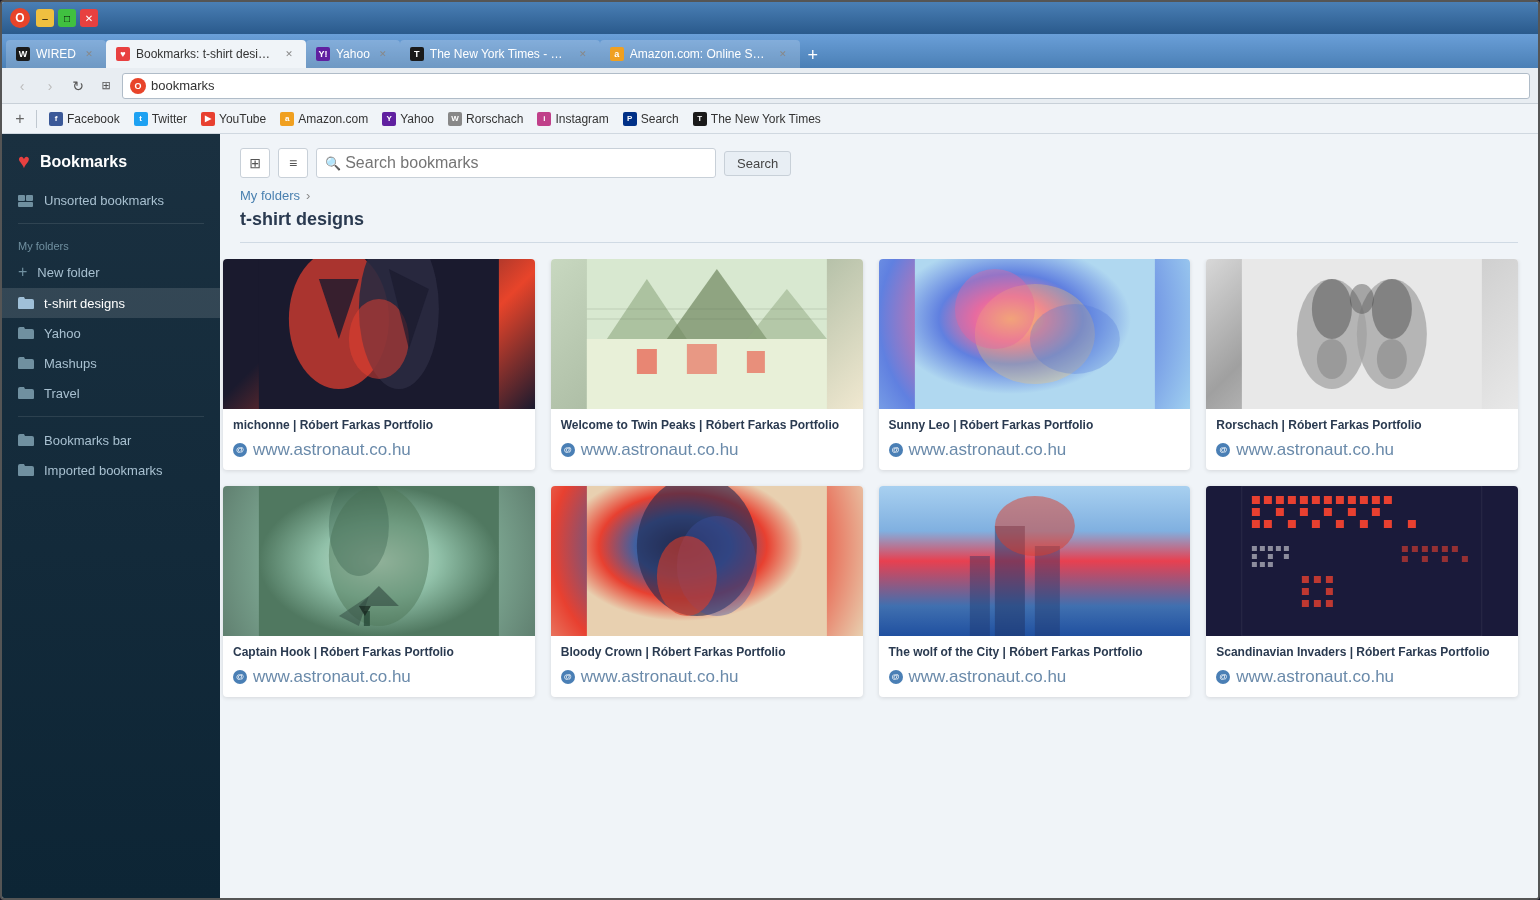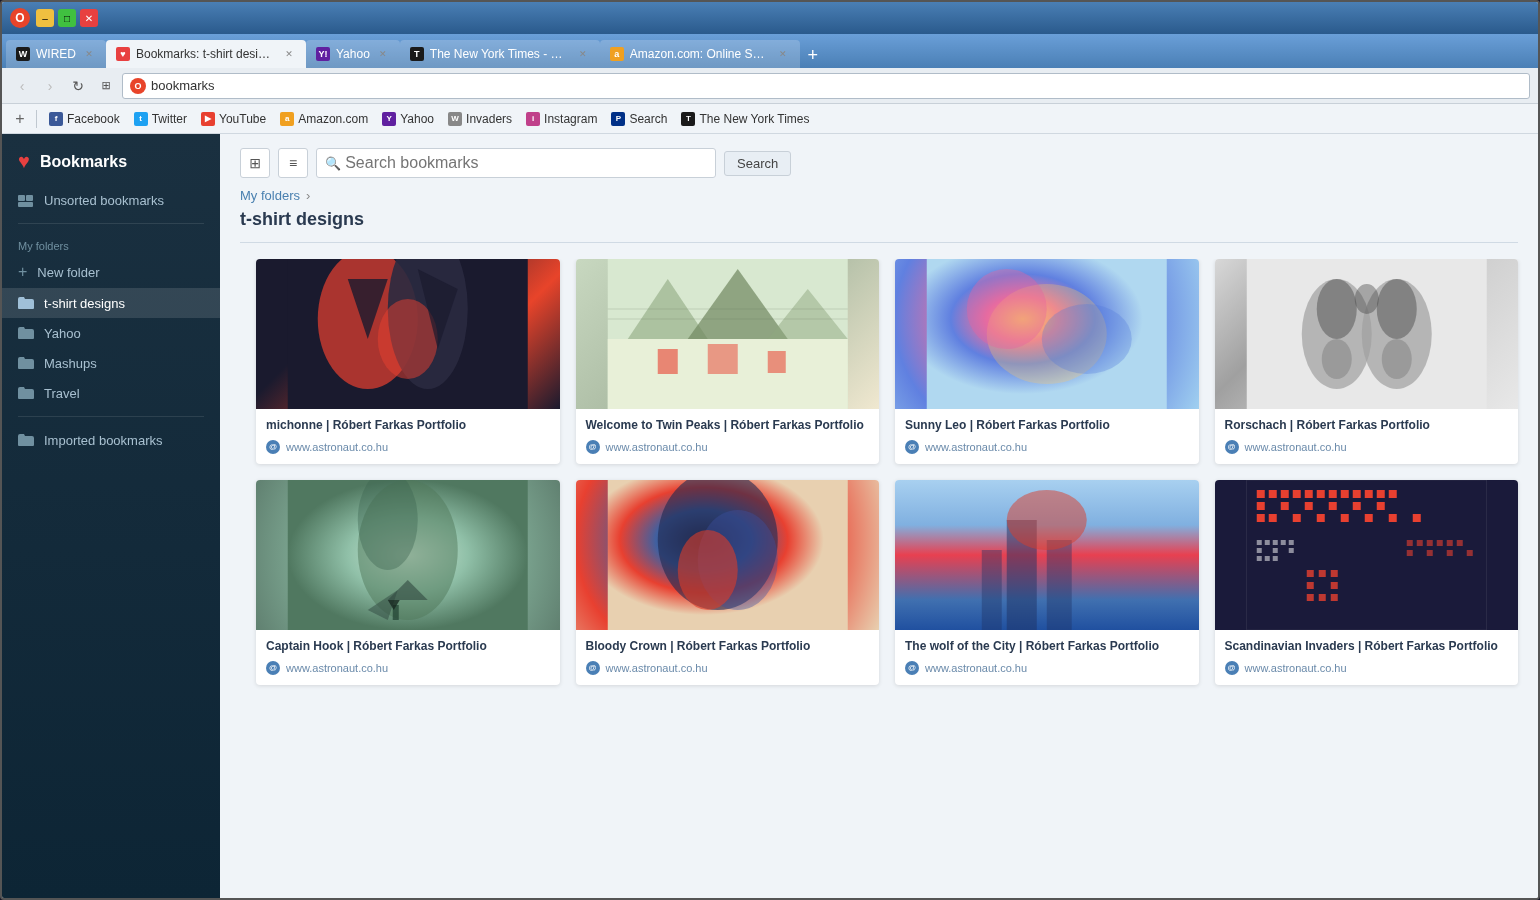--- a/index.html
+++ b/index.html
@@ -324,21 +324,21 @@
     }
     .content-divider {
       height: 1px; background: #d0dae4; margin: 0 20px 16px 20px;
       flex-shrink: 0;
     }
 
     
     .bookmark-grid {
       flex: 1;
       overflow-y: auto;
-      padding: 0 20px 20px 36px;
+      padding: 0 20px 20px 3px;
       display: grid;
       grid-template-columns: repeat(4, 1fr);
       gap: 16px;
       align-content: start;
     }
     .bookmark-card {
       background: white;
       border-radius: 4px;
       overflow: hidden;
       box-shadow: 0 1px 4px rgba(0,0,0,0.12);
@@ -367,21 +367,21 @@
     .bookmark-site-icon {
       width: 14px; height: 14px;
       background: #4a7fb5;
       border-radius: 50%;
       display: flex; align-items: center; justify-content: center;
       font-size: 8px;
       color: white;
       flex-shrink: 0;
     }
     .bookmark-url {
-      font-size: 11px;
+      font-size: 17px;
       color: #6a8aaa;
     }
 
     
     .art-michonne {
       background: linear-gradient(135deg, #1a1a2e 30%, #e8442a 70%, #1a1a2e 100%);
       position: relative;
     }
     .art-twinpeaks {
       background: linear-gradient(135deg, #c8d8c0 0%, #a8b8a0 50%, #f0e8d0 100%);
@@ -479,21 +479,21 @@
     <div class="bm-item">
       <div class="bm-favicon" style="background:#f0a020;color:white">a</div>
       <span>Amazon.com</span>
     </div>
     <div class="bm-item">
       <div class="bm-favicon" style="background:#6020a0;color:white">Y</div>
       <span>Yahoo</span>
     </div>
     <div class="bm-item">
       <div class="bm-favicon" style="background:#888;color:white">W</div>
-      <span>Invaders</span>
+      <span>Rorschach</span>
     </div>
     <div class="bm-item">
       <div class="bm-favicon" style="background:#c0408a;color:white">i</div>
       <span>Instagram</span>
     </div>
     <div class="bm-item">
       <div class="bm-favicon" style="background:#003087;color:white">P</div>
       <span>Search</span>
     </div>
     <div class="bm-item">
@@ -562,20 +562,28 @@
         <div class="item-icon">
           <svg viewBox="0 0 16 14" width="16" height="14">
             <path d="M0,3 Q0,1 2,1 L6,1 L7,3 L14,3 Q16,3 16,5 L16,12 Q16,13 15,13 L1,13 Q0,13 0,12 Z" fill="#7090a0"></path>
           </svg>
         </div>
         <span>Travel</span>
       </div>
 
       <div class="sidebar-divider"></div>
 
+      <div class="sidebar-item">
+        <div class="item-icon">
+          <svg viewBox="0 0 16 14" width="16" height="14">
+            <path d="M0,3 Q0,1 2,1 L6,1 L7,3 L14,3 Q16,3 16,5 L16,12 Q16,13 15,13 L1,13 Q0,13 0,12 Z" fill="#7090a0"></path>
+          </svg>
+        </div>
+        <span>Bookmarks bar</span>
+      </div>
 
       <div class="sidebar-item">
         <div class="item-icon">
           <svg viewBox="0 0 16 14" width="16" height="14">
             <path d="M0,3 Q0,1 2,1 L6,1 L7,3 L14,3 Q16,3 16,5 L16,12 Q16,13 15,13 L1,13 Q0,13 0,12 Z" fill="#7090a0"></path>
           </svg>
         </div>
         <span>Imported bookmarks</span>
       </div>
     </div>

